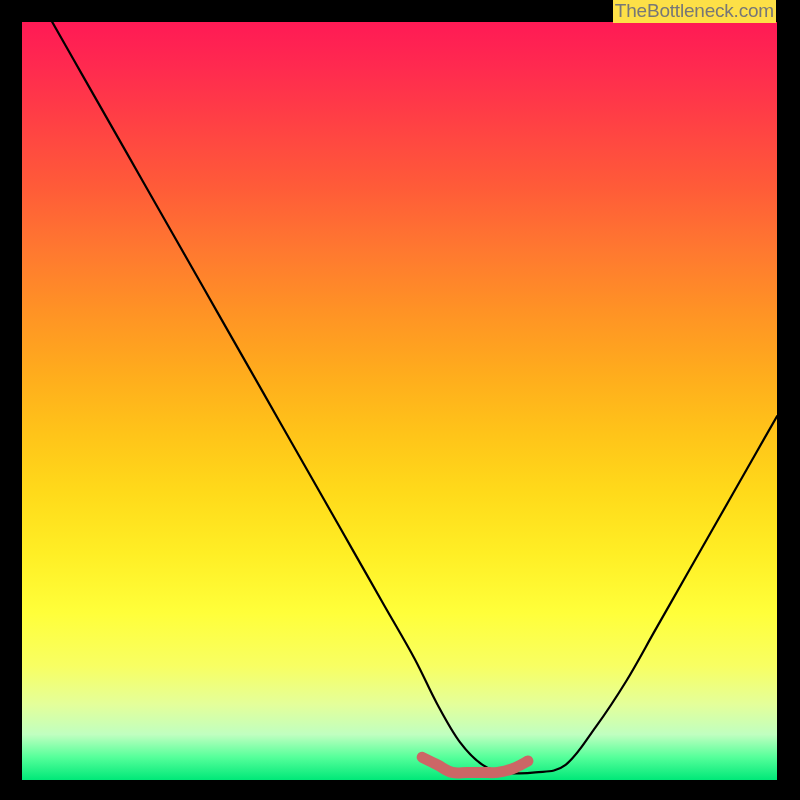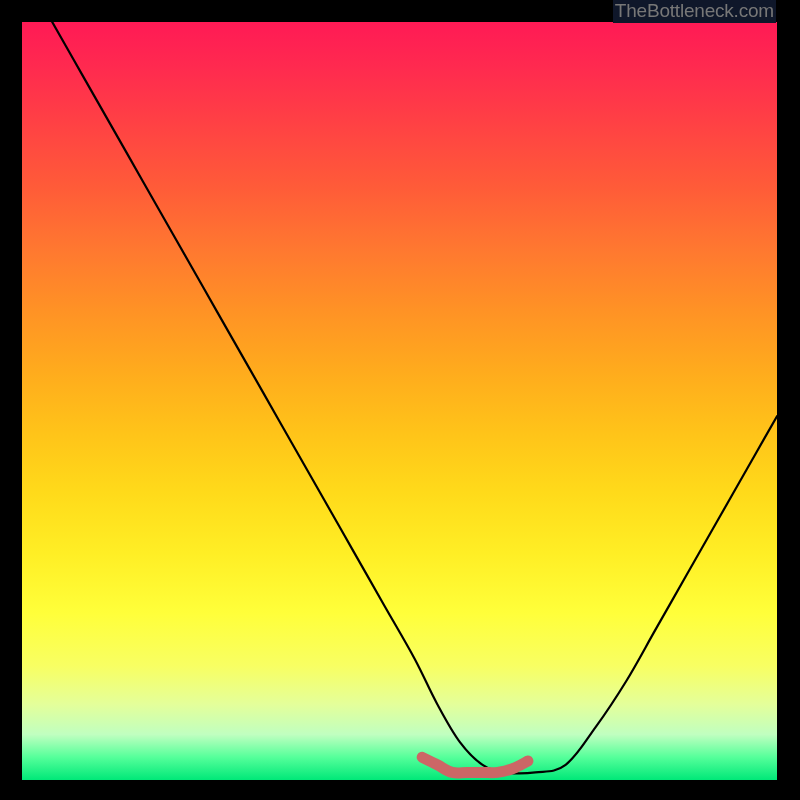--- a/index.html
+++ b/index.html
@@ -44,21 +44,21 @@
     );
   }
   .watermark {
     position: absolute;
     top: 0;
     right: 24px;
     height: 22px;
     font-family: Arial, Helvetica, sans-serif;
     font-size: 19px;
     color: #777;
-    background: #0f172a;
+    background: #fde047;
     padding: 1px 2px 0 2px;
     line-height: 20px;
     letter-spacing: -0.2px;
   }
   svg.curve {
     position: absolute;
     top: 22px;
     left: 22px;
     width: 755px;
     height: 758px;

